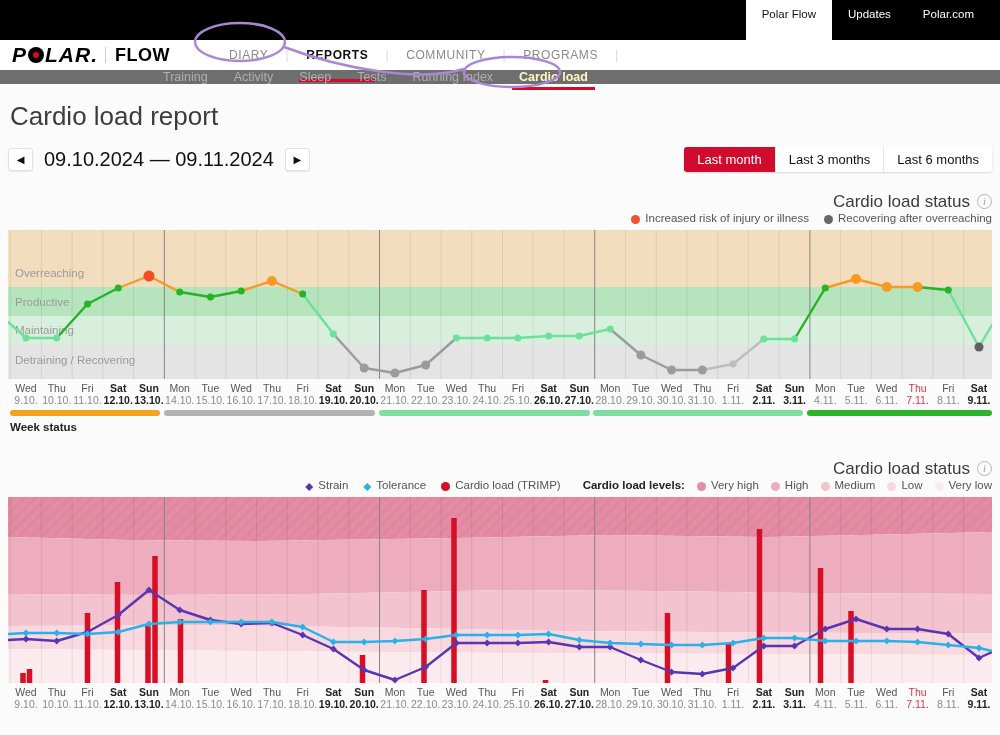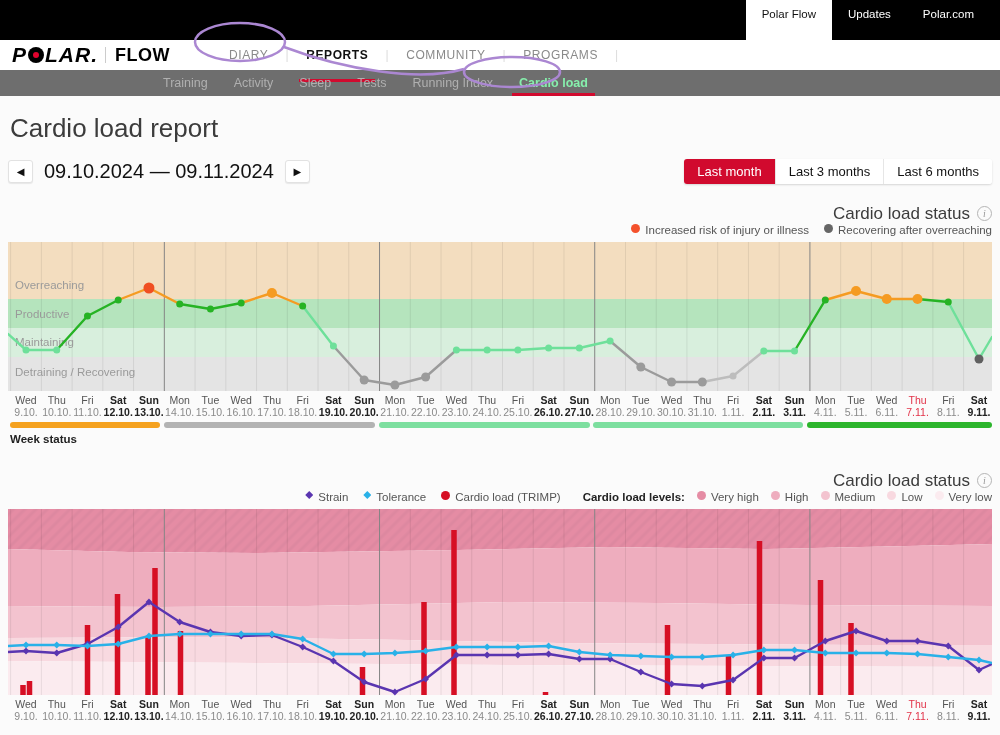--- a/index.html
+++ b/index.html
@@ -30,23 +30,23 @@
   .nav-right { margin-left:auto; display:flex; align-items:center; }
   .user-name { font-size:13px; color:#222; margin-right:9px; cursor:pointer; }
   .avatar { width:27px; height:27px; border-radius:50%; cursor:pointer;
     background:linear-gradient(180deg,#6fa8d8 0%,#a9cde8 42%,#55584e 49%,#f0f0ee 56%,#c9cbc5 100%); }
   .caret { font-size:9px; color:#111; margin-left:3px; cursor:pointer; }
   .star-icon { font-size:19px; color:#333; margin-left:16px; cursor:pointer; line-height:1; }
   .chat-icon { width:18px; height:13px; border:2px solid #444; border-radius:3px; position:relative; margin-left:16px; cursor:pointer; }
   .chat-icon::after { content:""; position:absolute; left:1px; bottom:-6px; border:3px solid transparent; border-top-color:#444; border-left-color:#444; }
 
   
-  .subnav { height:26px; background:#6e6e6e; display:flex; align-items:center; padding-left:150px; font-size:12.5px; color:#b0b0b0; }
+  .subnav { height:14px; background:#6e6e6e; display:flex; align-items:center; padding-left:150px; font-size:12.5px; color:#b0b0b0; }
   .subnav-item { padding:0 13px; line-height:26px; position:relative; cursor:pointer; white-space:nowrap; }
-  .subnav-item.active { color:#86efac; font-weight:bold; }
+  .subnav-item.active { color:#fef9c3; font-weight:bold; }
   .subnav-item.active::after { content:""; position:absolute; left:6px; right:6px; bottom:0; height:3px; background:#d10a2e; }
 
   
   .annotation { position:absolute; top:0; left:0; pointer-events:none; z-index:50; }
 
   
   .content { padding:0 8px; }
   .page-title { font-size:26px; font-weight:400; color:#3c3c3c; margin:17px 0 0 2px; }
   .date-row { display:flex; align-items:center; margin-top:15px; }
   .arrow-btn { width:25px; height:23px; background:#fff; border:1px solid #e2e2e2; border-radius:3px;
@@ -59,21 +59,21 @@
   .range-btn:last-child { border-right:none; }
   .range-btn.active { background:#d10a2e; color:#fff; }
 
   .section-row { display:flex; align-items:flex-end; justify-content:space-between; margin-top:20px;flex-direction:column; }
   .section-row.buildup { margin-top:26px; }
   .section-title { font-size:17px; color:#3c3c3c; }
   .info-icon { display:inline-block; width:15px; height:15px; border:1px solid #b5b5b5; border-radius:50%;
     font-size:10px; line-height:14px; text-align:center; color:#999; font-style:italic;
     font-family:"Liberation Serif", serif; margin-left:7px; vertical-align:2px; }
   .legend { display:flex; align-items:center; font-size:11.5px; color:#555; }
-  .legend-item { display:flex; align-items:flex-start; margin-left:15px; white-space:nowrap; }
+  .legend-item { display:flex; align-items:flex-end; margin-left:15px; white-space:nowrap; }
   .legend-item .mark { margin-right:5px; }
   .mark.circle { width:9px; height:9px; border-radius:50%; }
   .mark.diamond { width:8px; height:8px; clip-path:polygon(50% 0,100% 50%,50% 100%,0 50%); }
   .levels-label { font-weight:bold; color:#222; margin-left:22px; }
   .legend .levels-item { margin-left:12px; }
 
   .chart-svg { display:block; margin-top:6px; }
   .week-status-label { font-size:11.5px; font-weight:bold; color:#222; margin:1px 0 0 2px; }
 </style>
 </head>

